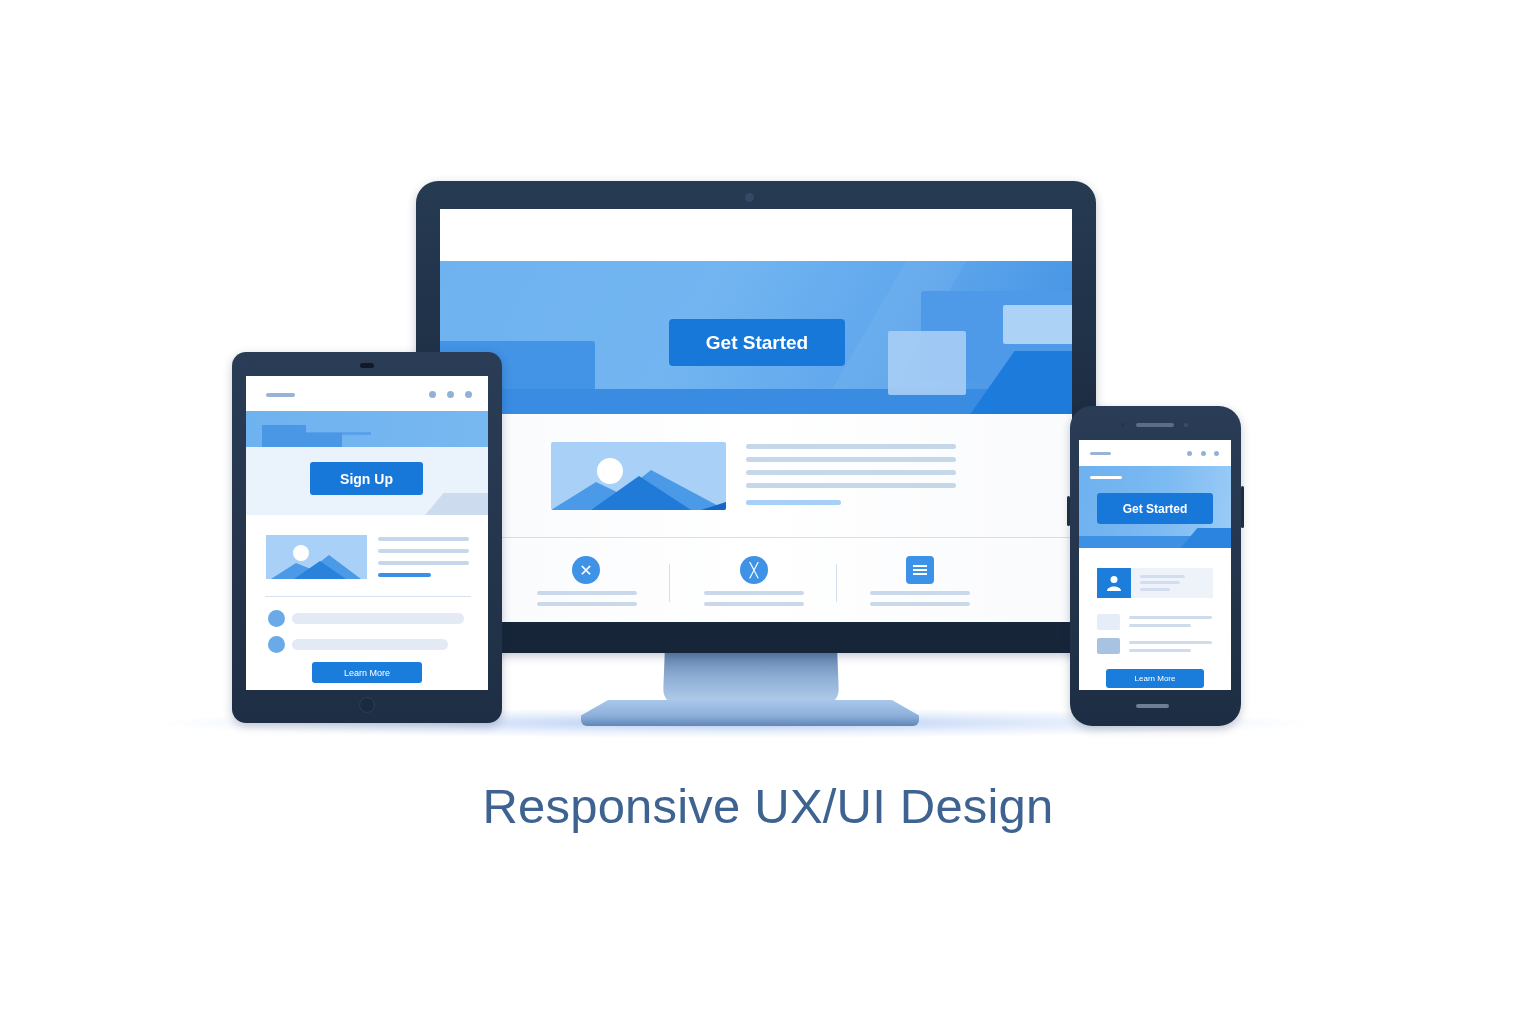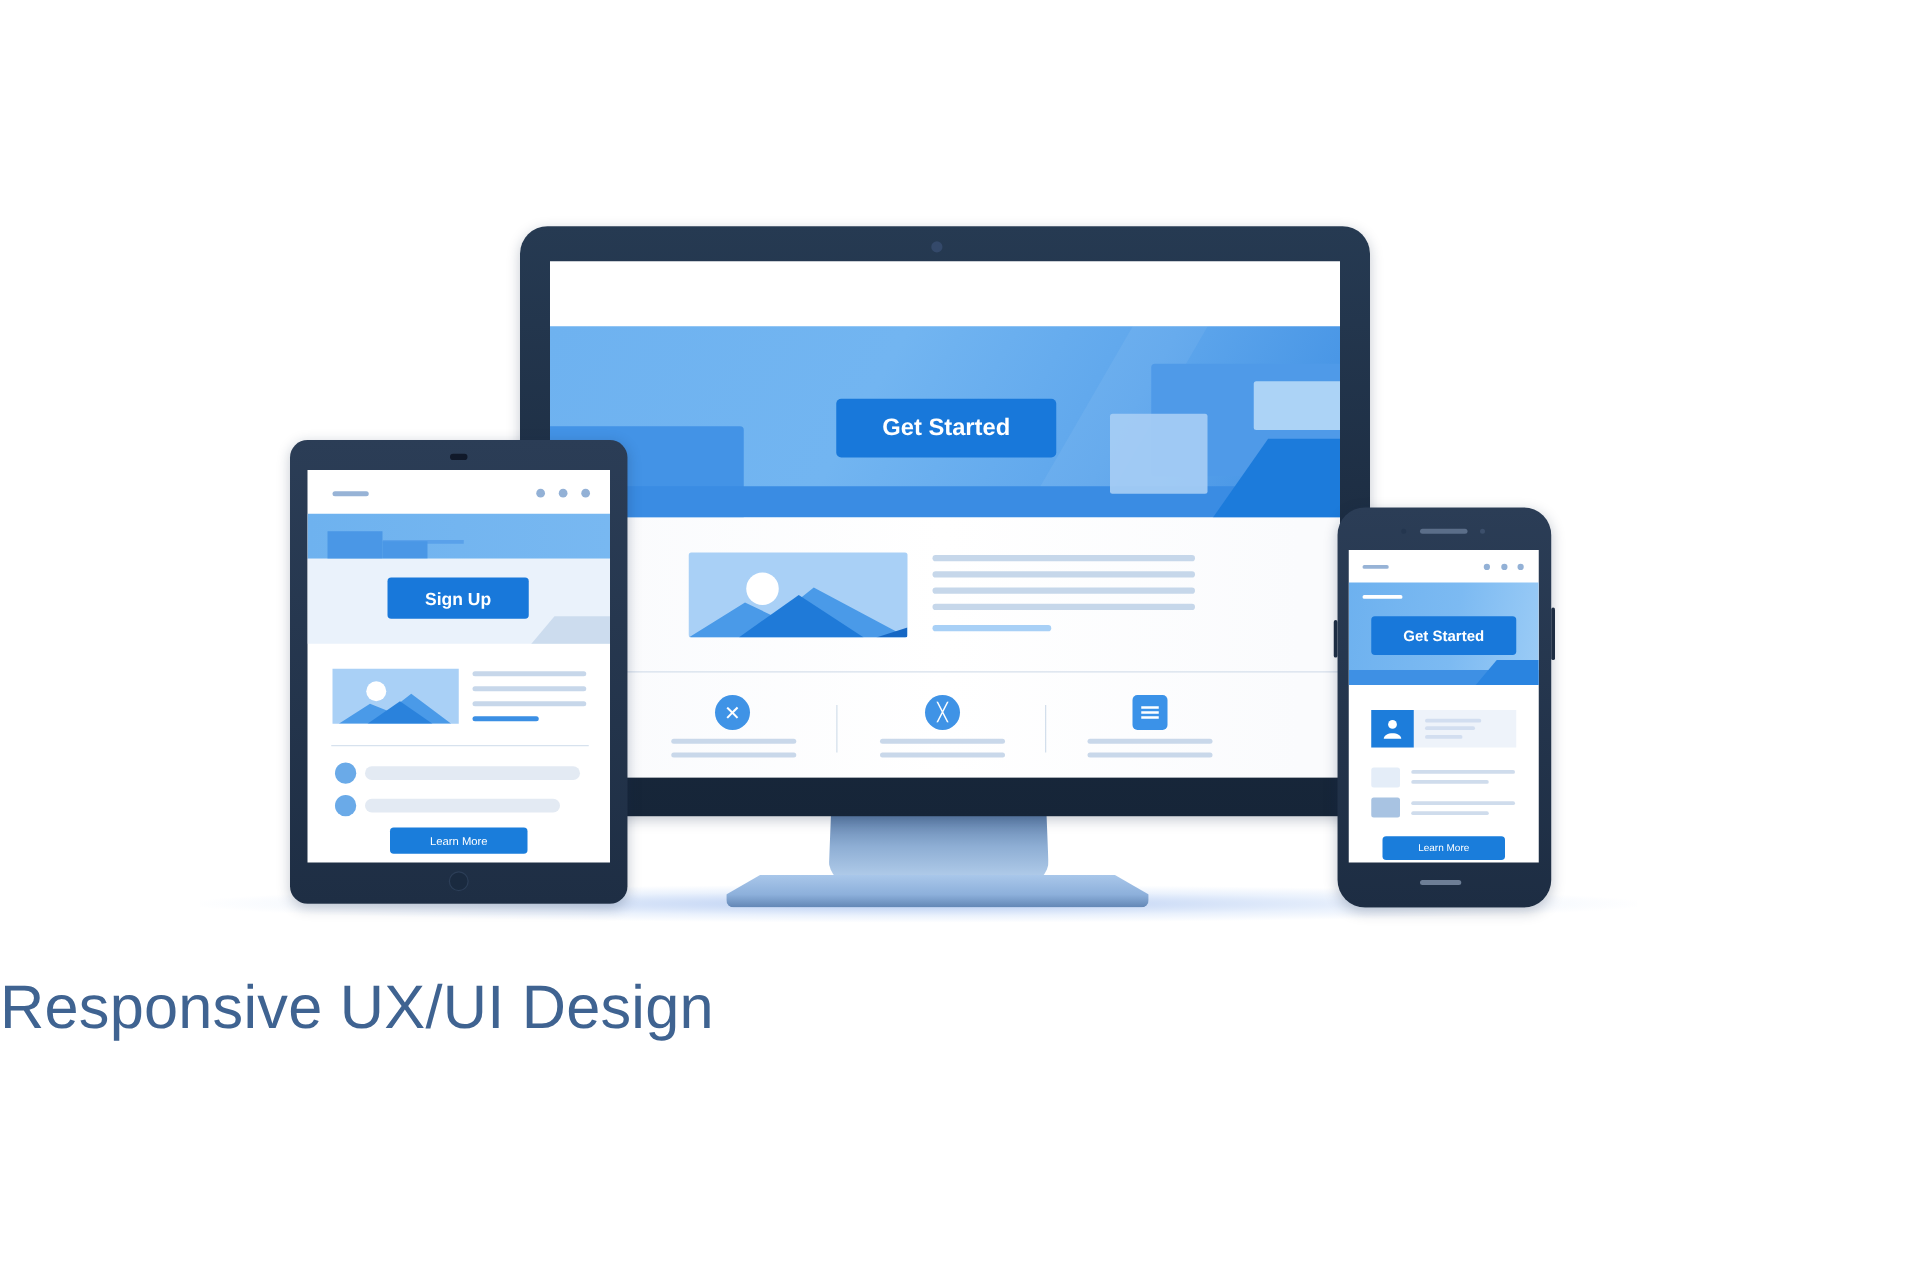--- a/index.html
+++ b/index.html
@@ -123,21 +123,21 @@
   .p-card-line { position: absolute; left: 61px; height: 3px; border-radius: 2px; background: #d2def0; }
   .p-li-icon { position: absolute; left: 18px; width: 23px; height: 16px; border-radius: 2px; background: #e4edf8; }
   .p-li-icon.dark { background: #a8c3e2; }
   .p-li-line { position: absolute; left: 50px; height: 3px; border-radius: 2px; background: #cfdcec; }
   .p-learn { position: absolute; left: 27px; top: 229px; width: 98px; height: 19px; border-radius: 3px; background: #1a7ddb; color: #fff; font-size: 8px; display: flex; align-items: center; justify-content: center; font-family: "Liberation Sans", sans-serif; }
 
   
   .mtn { position: absolute; left: 0; top: 0; width: 100%; height: 100%; }
 
   .caption {
-    position: absolute; left: 0; top: 778px; width: 1536px; text-align: left;
+    position: absolute; left: 0; top: 778px; width: 1536px; text-align: center;
     font-family: "Liberation Sans", sans-serif; font-size: 49px; color: #3f6391; letter-spacing: 0.2px;
   }
 </style>
 </head>
 <body>
 
 <div class="floor-shadow"></div>
 
 <div class="monitor-stand-neck"></div>
 <div class="monitor-stand-base"></div>

